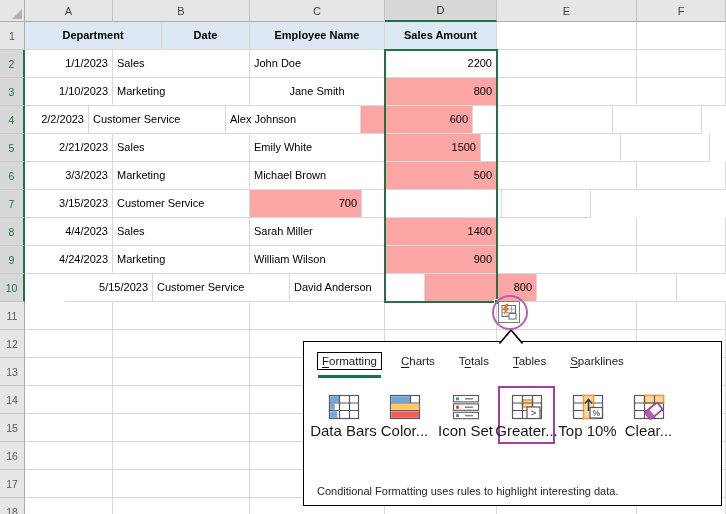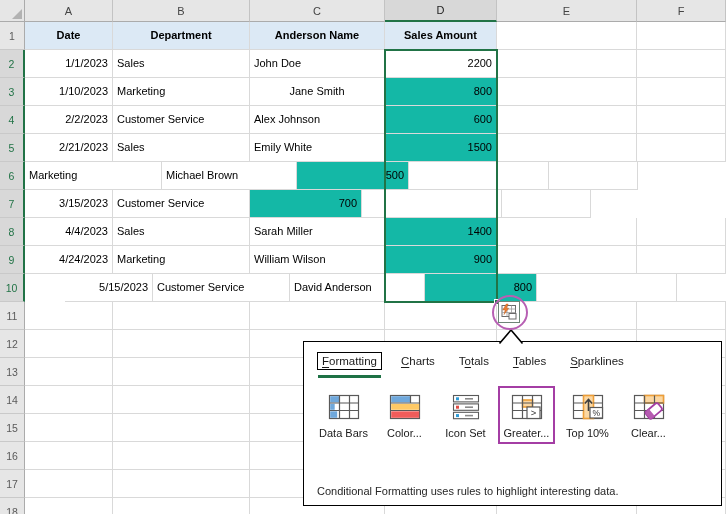--- a/index.html
+++ b/index.html
@@ -21,21 +21,21 @@
           background:#E6E6E6;border-right:1px solid #ABABAB;border-bottom:1px solid #C9C9C9;}
   .rowhead.sel{background:#D8D8D8;color:#217346;border-right:2px solid #217346;}
 
   
   .cells{position:absolute;left:25px;top:22px;}
   .grow{display:flex;height:28px;}
   .cell{height:28px;font-size:11px;color:#000;padding:0 4px;line-height:27px;white-space:nowrap;overflow:hidden;
         border-right:1px solid #D9D9D9;border-bottom:1px solid #D9D9D9;background:#fff;}
   .cell.hdr{background:#DCE9F5;font-weight:700;text-align:center;}
   .cell.num{text-align:right;}
-  .cell.selfill{background:#14b8a6;}
+  .cell.selfill{background:#fca5a5;}
   .cell.active{background:#fff;}
 
   
   .sel-overlay{position:absolute;left:384px;top:49px;width:114px;height:254px;
         border:2px solid #217346;pointer-events:none;z-index:5;}
   .fill-handle{position:absolute;right:-4px;bottom:-4px;width:6px;height:6px;
         background:#217346;border:1px solid #fff;}
 
   
   .qa-btn{position:absolute;left:498px;top:301px;width:22px;height:22px;padding:1px;
@@ -50,21 +50,21 @@
   .tabs{display:flex;gap:14px;padding:10px 0 0 13px;font-size:11.5px;color:#1a1a1a;}
   .tab{position:relative;border:1.5px solid transparent;padding:2px 4px;cursor:pointer;}
   .tab u{text-underline-offset:2px;}
   .tab.active{border-color:#000;}
   .tab.active::after{content:"";position:absolute;left:0;right:0;bottom:-9px;height:3px;background:#1E7145;}
   .items{display:flex;gap:4px;padding-left:11px;margin-top:16px;}
   .qa-item{width:57px;display:flex;flex-direction:column;align-items:center;cursor:pointer;
         border:2.5px solid transparent;padding:4px 0 3px;}
   .qa-item.hl{border-color:#A43DA4;}
   .qa-ic{width:34px;height:30px;}
-  .qa-lb{font-size:11px;color:#1a1a1a;margin-top:5px;white-space:nowrap;}
+  .qa-lb{font-size:15px;color:#1a1a1a;white-space:nowrap;}
   .caption{position:absolute;left:13px;bottom:8px;font-size:11px;color:#262626;}
 </style>
 </head>
 <body>
 
 <div class="stage">
   <div class="corner">
     <div class="corner-tri"></div>
   </div>
   <div class="colheads">
@@ -90,23 +90,23 @@
       <div class="rowhead">12</div>
       <div class="rowhead">13</div>
       <div class="rowhead">14</div>
       <div class="rowhead">15</div>
       <div class="rowhead">16</div>
       <div class="rowhead">17</div>
       <div class="rowhead">18</div>
     </div>
   <div class="cells">
       <div class="grow">
+        <div class="cell hdr" style="width: 137px;">Department</div>
         <div class="cell hdr" style="width: 88px;">Date</div>
-        <div class="cell hdr" style="width: 137px;">Department</div>
-        <div class="cell hdr" style="width: 135px;">Anderson Name</div>
+        <div class="cell hdr" style="width: 135px;">Employee Name</div>
         <div class="cell hdr" style="width: 112px;">Sales Amount</div>
         <div class="cell" style="width: 140px;"></div>
         <div class="cell" style="width: 89px;"></div>
       </div>
       <div class="grow">
         <div class="cell num" style="width: 88px;">1/1/2023</div>
         <div class="cell" style="width: 137px;">Sales</div>
         <div class="cell" style="width: 135px;">John Doe</div>
         <div class="cell num active" style="width: 112px;">2200</div>
         <div class="cell" style="width: 140px;"></div>
@@ -114,36 +114,37 @@
       </div>
       <div class="grow">
         <div class="cell num" style="width: 88px;">1/10/2023</div>
         <div class="cell" style="width: 137px;">Marketing</div>
         <div class="cell" style="width: 135px; text-align: center;">Jane Smith</div>
         <div class="cell num selfill" style="width: 112px;">800</div>
         <div class="cell" style="width: 140px;"></div>
         <div class="cell" style="width: 89px;"></div>
       </div>
       <div class="grow">
-        <div class="cell num" style="width: 88px;">2/2/2023</div>
+        <div class="cell num" style="width: 64px;">2/2/2023</div>
         <div class="cell" style="width: 137px;">Customer Service</div>
         <div class="cell" style="width: 135px;">Alex Johnson</div>
         <div class="cell num selfill" style="width: 112px;">600</div>
         <div class="cell" style="width: 140px;"></div>
         <div class="cell" style="width: 89px;"></div>
       </div>
       <div class="grow">
         <div class="cell num" style="width: 88px;">2/21/2023</div>
         <div class="cell" style="width: 137px;">Sales</div>
         <div class="cell" style="width: 135px;">Emily White</div>
-        <div class="cell num selfill" style="width: 112px;">1500</div>
-        <div class="cell" style="width: 140px;"></div>
-        <div class="cell" style="width: 89px;"></div>
-      </div>
-      <div class="grow">
+        <div class="cell num selfill" style="width: 96px;">1500</div>
+        <div class="cell" style="width: 140px;"></div>
+        <div class="cell" style="width: 89px;"></div>
+      </div>
+      <div class="grow">
+        <div class="cell num" style="width: 88px;">3/3/2023</div>
         <div class="cell" style="width: 137px;">Marketing</div>
         <div class="cell" style="width: 135px;">Michael Brown</div>
         <div class="cell num selfill" style="width: 112px;">500</div>
         <div class="cell" style="width: 140px;"></div>
         <div class="cell" style="width: 89px;"></div>
       </div>
       <div class="grow">
         <div class="cell num" style="width: 88px;">3/15/2023</div>
         <div class="cell" style="width: 137px;">Customer Service</div>
         <div class="cell num selfill" style="width: 112px;">700</div>

